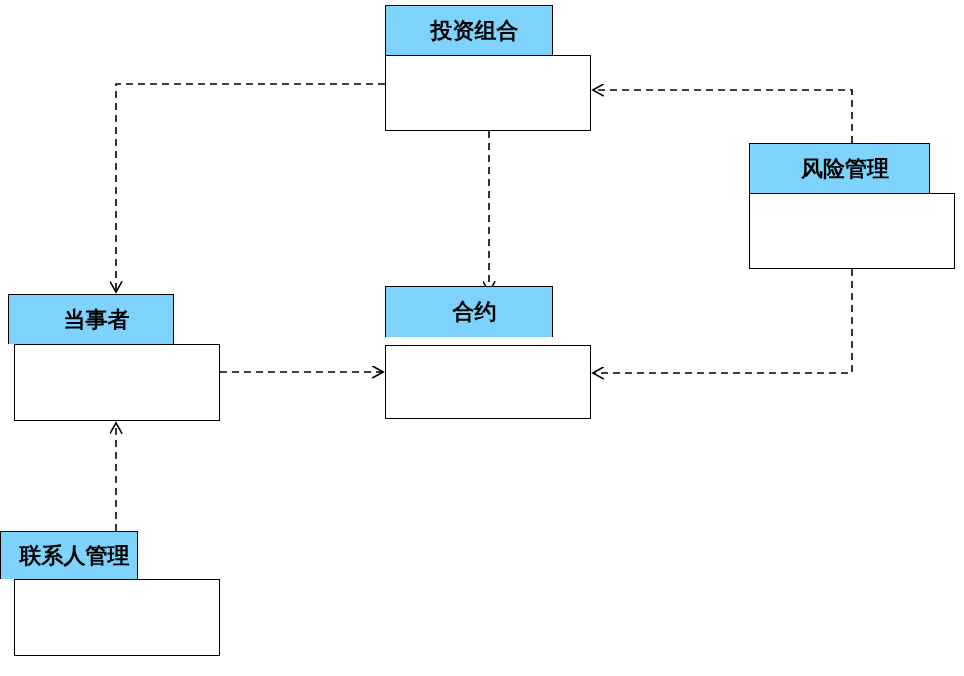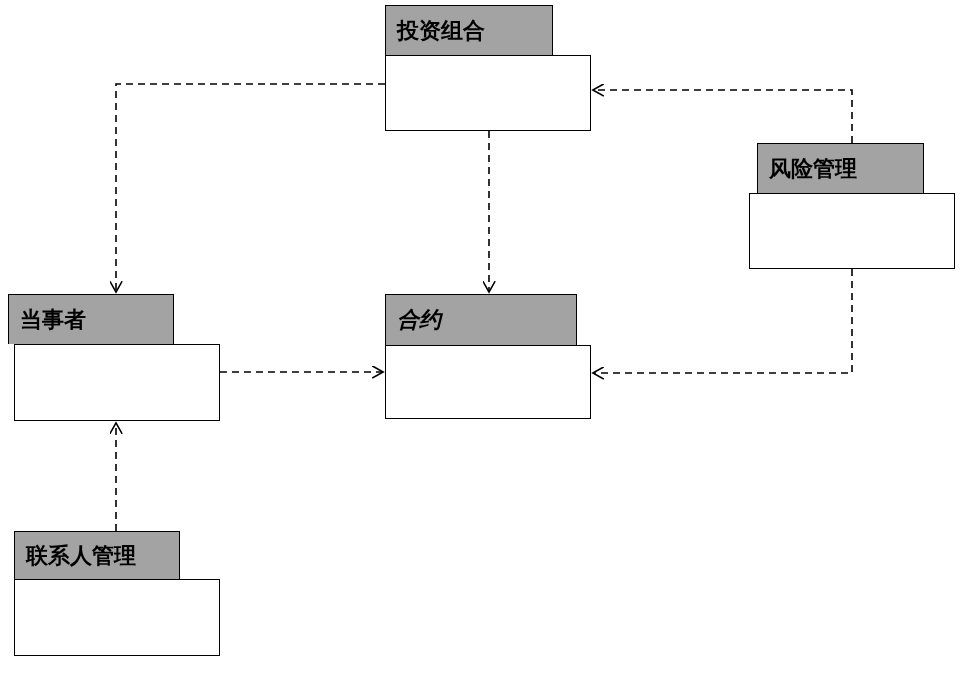--- a/index.html
+++ b/index.html
@@ -26,26 +26,27 @@
     pointer-events: none;
   }
   .pkg {
     position: absolute;
   }
   .pkg-tab {
     position: absolute;
     left: 0;
     top: 0;
     box-sizing: border-box;
-    background: #a3a3a3;
+    background: #7dd3fc;
     border: 1.6px solid #000000;
     border-bottom: none;
     display: flex;
     align-items: center;
     z-index: 3;
+    justify-content: center;
   }
   .pkg-label {
     font-size: 22px;
     font-weight: bold;
     color: #000000;
     line-height: 1;
     padding-left: 11px;
     white-space: nowrap;
     letter-spacing: 0px;
   }
@@ -80,40 +81,40 @@
   </svg>
 
   <div class="pkg">
     <div class="pkg-tab" style="left: 385px; top: 5px; width: 168px; height: 50px;">
       <span class="pkg-label">投资组合</span>
     </div>
     <div class="pkg-body" style="left: 385px; top: 55px; width: 206px; height: 76px;"></div>
   </div>
 
   <div class="pkg">
-    <div class="pkg-tab" style="left: 749px; top: 143px; width: 167px; height: 50px; margin-left: 8px;">
+    <div class="pkg-tab" style="left: 749px; top: 143px; width: 181px; height: 50px;">
       <span class="pkg-label">风险管理</span>
     </div>
     <div class="pkg-body" style="left: 749px; top: 193px; width: 206px; height: 76px;"></div>
   </div>
 
   <div class="pkg">
     <div class="pkg-tab" style="left: 8px; top: 294px; width: 166px; height: 50px;">
       <span class="pkg-label">当事者</span>
     </div>
     <div class="pkg-body" style="left: 14px; top: 344px; width: 206px; height: 77px;"></div>
   </div>
 
   <div class="pkg">
-    <div class="pkg-tab" style="left: 385px; top: 294px; width: 192px; height: 51px; font-style: italic;">
+    <div class="pkg-tab" style="left: 385px; top: 286px; width: 168px; height: 51px;">
       <span class="pkg-label">合约</span>
     </div>
     <div class="pkg-body" style="left: 385px; top: 345px; width: 206px; height: 74px;"></div>
   </div>
 
   <div class="pkg">
-    <div class="pkg-tab" style="left: 14px; top: 531px; width: 166px; height: 48px;">
+    <div class="pkg-tab" style="left: 0; top: 531px; width: 138px; height: 48px;">
       <span class="pkg-label">联系人管理</span>
     </div>
     <div class="pkg-body" style="left: 14px; top: 579px; width: 206px; height: 77px;"></div>
   </div>
 
 </div>
 
 </body></html>

